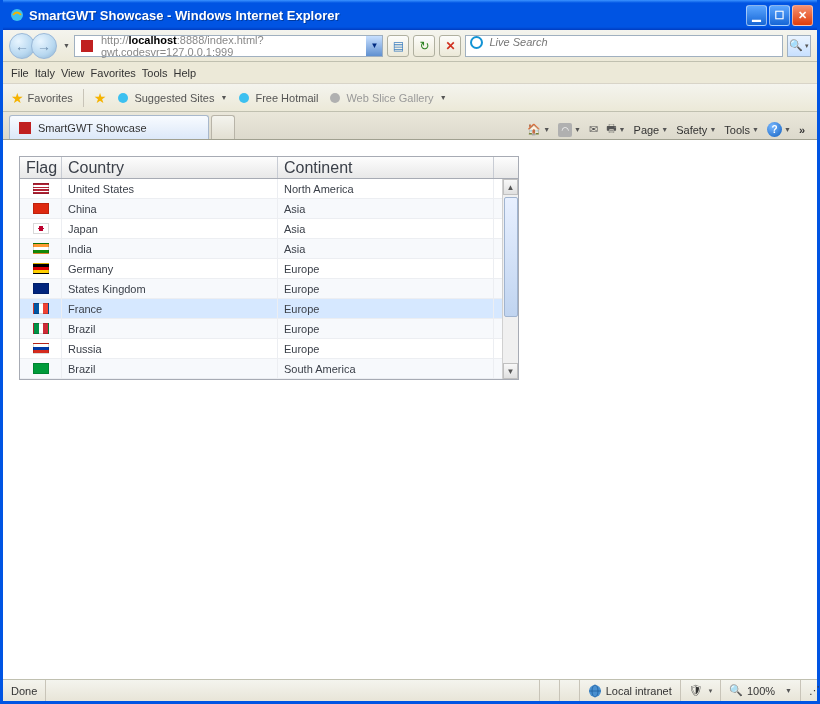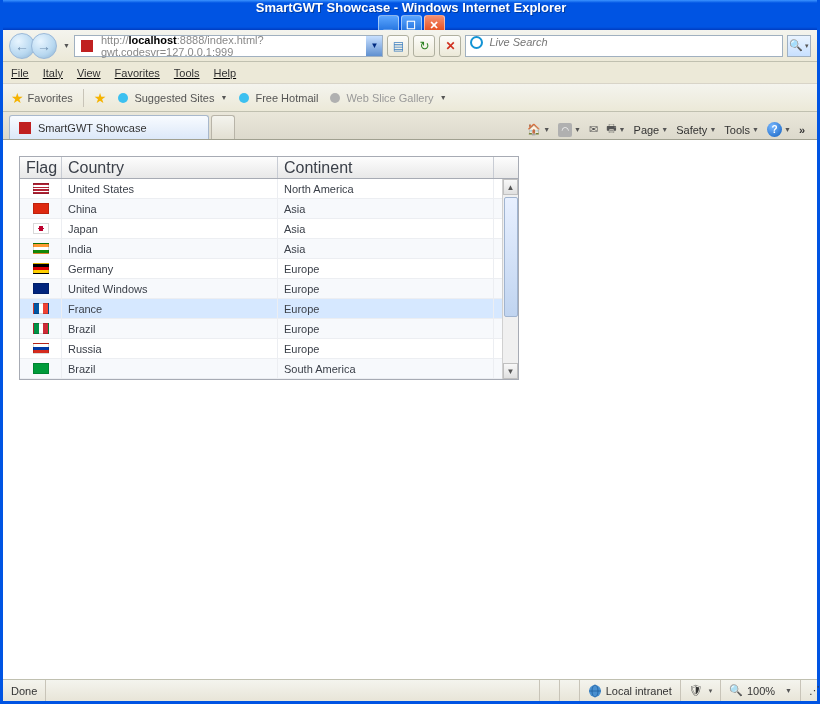--- a/index.html
+++ b/index.html
@@ -1,20 +1,20 @@
 <!DOCTYPE html>
 <html><head>
 <meta charset="utf-8">
 <style>
 * { margin: 0; padding: 0; box-sizing: border-box; }
 body { font-family: Tahoma, Arial, sans-serif; font-size: 11px; background: #0054e3; width: 820px; height: 704px; overflow: hidden; }
 
 
 .window { width: 820px; height: 704px; background: #ece9d8; border: 3px solid #0054e3; border-top: none; display: flex; flex-direction: column; }
-.titlebar { height: 30px; background: linear-gradient(to bottom, #3b93ff 0%, #0054e3 10%, #0054e3 90%, #003cc0 100%); display: flex; align-items: center; padding: 0 4px 0 6px; color: white; font-weight: bold; font-size: 13px; flex-direction: column; }
+.titlebar { height: 30px; background: linear-gradient(to bottom, #3b93ff 0%, #0054e3 10%, #0054e3 90%, #003cc0 100%); display: flex; align-items: center; padding: 0 4px 0 6px; color: white; font-weight: bold; font-size: 13px; }
 .titlebar .ie-icon { width: 16px; height: 16px; margin-right: 4px; }
 .titlebar .title { flex: 1; text-shadow: 1px 1px 0 rgba(0,0,0,0.3); }
 .winbtns { display: flex; gap: 2px; }
 .winbtn { width: 21px; height: 21px; border-radius: 3px; border: 1px solid rgba(255,255,255,0.5); display: flex; align-items: center; justify-content: center; font-weight: bold; color: white; font-size: 11px; }
 .winbtn.min, .winbtn.max { background: linear-gradient(to bottom, #5ba6ff, #1666d6); }
 .winbtn.close { background: linear-gradient(to bottom, #f59070, #e03c0a); }
 
 
 .navbar { height: 32px; background: linear-gradient(to bottom, #f4f4ee, #ece9d8); display: flex; align-items: center; padding: 3px 6px; gap: 4px; border-bottom: 1px solid #c0c0b0; }
 .navbtns { display: flex; }
@@ -25,21 +25,21 @@
 .addr-input { flex: 1; border: none; outline: none; font-size: 11px; padding: 0 2px; color: #444; }
 .addr-dd { width: 16px; height: 20px; background: linear-gradient(to bottom, #c8e0ff, #6090d0); display: flex; align-items: center; justify-content: center; color: #002a80; font-size: 8px; }
 .tbtn { width: 22px; height: 22px; border: 1px solid #b0b0a0; border-radius: 3px; background: linear-gradient(to bottom, #fdfdfb, #ece9d8); display: flex; align-items: center; justify-content: center; font-size: 12px; }
 .tbtn.stop { color: #d03020; font-weight: bold; }
 .tbtn.refresh { color: #2a8020; }
 .searchbox { flex: 1; display: flex; align-items: flex-start; height: 22px; border: 1px solid #a0b0c0; background: white; padding: 0 4px; gap: 6px; }
 .searchbox input { flex: 1; border: none; outline: none; font-size: 11px; color: #888; font-style: italic; }
 .searchgo { width: 24px; height: 22px; border: 1px solid #a0b0c0; background: linear-gradient(to bottom,#eaf4ff,#c8e0ff); display:flex; align-items:center; justify-content:center; color:#1060c0; font-size:11px; }
 
 
-.menubar { height: 22px; background: #ece9d8; display: flex; align-items: center; padding: 0 8px; gap: 14px; border-bottom: 1px solid #d8d4c8; text-decoration: underline; }
+.menubar { height: 22px; background: #ece9d8; display: flex; align-items: center; padding: 0 8px; gap: 6px; border-bottom: 1px solid #d8d4c8; }
 .menubar span { color: #333; cursor: default; }
 
 
 .favbar { height: 28px; background: linear-gradient(to bottom,#f4f4ee,#ece9d8); display: flex; align-items: center; padding: 0 8px; gap: 10px; border-bottom: 1px solid #c0c0b0; }
 .favbar .item { display: flex; align-items: center; gap: 4px; color: #555; }
 .favbar .sep { width: 1px; height: 18px; background: #c8c4b8; }
 
 
 .tabstrip { height: 28px; background: linear-gradient(to bottom,#eae7da,#dcd9cc); display: flex; align-items: flex-end; padding: 0 6px; border-bottom: 1px solid #a0a090; }
 .tab { height: 24px; min-width: 200px; background: linear-gradient(to bottom,#f8fbff,#dce8f8); border: 1px solid #a8b8cc; border-bottom: none; border-radius: 3px 3px 0 0; display: flex; align-items: center; padding: 0 8px; gap: 6px; font-size: 11px; color: #333; }
@@ -250,21 +250,21 @@
             <div class="gc flag">
               <div class="flagico" style="background:linear-gradient(to bottom,#000 0 33%,#dd0000 33% 66%,#ffce00 66% 100%);"></div>
             </div>
             <div class="gc country">Germany</div>
             <div class="gc cont">Europe</div>
           </div>
           <div class="gr">
             <div class="gc flag">
               <div class="flagico" style="background:#00247d;position:relative;"></div>
             </div>
-            <div class="gc country">United Windows</div>
+            <div class="gc country">States Kingdom</div>
             <div class="gc cont">Europe</div>
           </div>
           <div class="gr selected">
             <div class="gc flag">
               <div class="flagico" style="background:linear-gradient(to right,#0055a4 0 33%,#fff 33% 66%,#ef4135 66% 100%);"></div>
             </div>
             <div class="gc country">France</div>
             <div class="gc cont">Europe</div>
           </div>
           <div class="gr">

